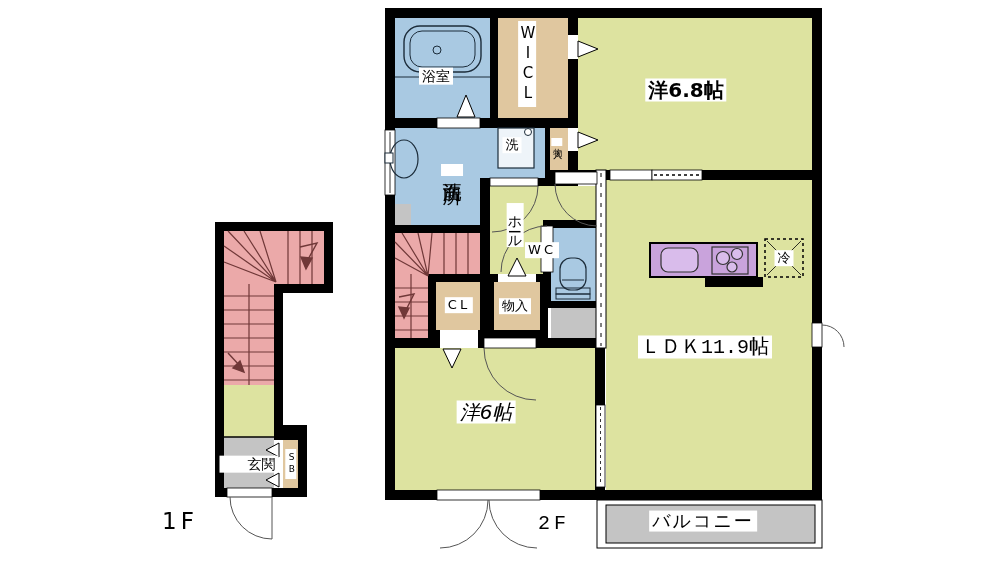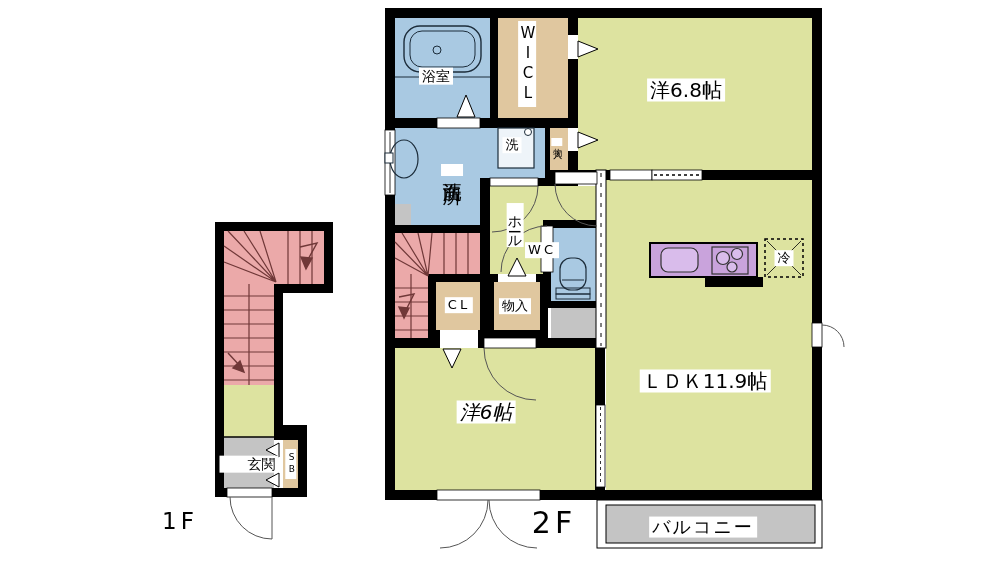--- a/index.html
+++ b/index.html
@@ -214,27 +214,27 @@
       <rect x="606" y="505" width="209" height="38" fill="#c4c4c4" stroke="#000" stroke-width="1"></rect>
     </g>
   </g>
 </svg>
 
 <div class="lbl" style="left:436px;top:76px;font-size:14px;">浴室</div>
 <div class="lbl v" style="left:527px;top:64px;font-size:15px;">WICL</div>
 <div class="lbl v" style="left:452px;top:170px;font-size:19px;">洗面所</div>
 <div class="lbl" style="left:512px;top:145px;font-size:13px;">洗</div>
 <div class="lbl v" style="left:557px;top:142px;font-size:9px;letter-spacing:1px;">物入</div>
-<div class="lbl" style="left:686px;top:90px;font-size:20px;">洋6.8帖</div>
+<div class="lbl" style="left:686px;top:90px;font-size:20px;font-weight:bold;">洋6.8帖</div>
 <div class="lbl v" style="left:515px;top:225px;font-size:14px;">ホール</div>
 <div class="lbl" style="left:542px;top:250px;font-size:13px;letter-spacing:3px;">WC</div>
 <div class="lbl" style="left:459px;top:305px;font-size:13px;letter-spacing:3px;">CL</div>
 <div class="lbl" style="left:515px;top:306px;font-size:13px;">物入</div>
 <div class="lbl" style="left:486px;top:412px;font-size:20px;font-style:italic;">洋6帖</div>
-<div class="lbl" style="left:705px;top:381px;font-size:20px;">ＬＤＫ11.9帖</div>
+<div class="lbl" style="left:705px;top:347px;font-size:20px;font-family:Liberation Mono, monospace;">ＬＤＫ11.9帖</div>
 <div class="lbl" style="left:784px;top:258px;font-size:13px;">冷</div>
-<div class="lbl" style="left:703px;top:521px;font-size:18px;letter-spacing:2px;margin-top:6px;">バルコニー</div>
+<div class="lbl" style="left:703px;top:521px;font-size:18px;letter-spacing:2px;">バルコニー</div>
 <div class="lbl" style="left:249px;top:464px;font-size:14px;padding-left:28px;">玄関</div>
 <div class="lbl v" style="left:291px;top:464px;font-size:9px;">SB</div>
 <div class="lbl nobg" style="left:180px;top:521px;font-size:23px;letter-spacing:4px;">1F</div>
-<div class="lbl nobg" style="left:554px;top:523px;font-size:30px;letter-spacing:4px;">2F</div>
+<div class="lbl nobg" style="left:554px;top:523px;font-size:20px;letter-spacing:4px;font-family:Liberation Mono, monospace;">2F</div>
 
 </div>
 
 </body></html>

